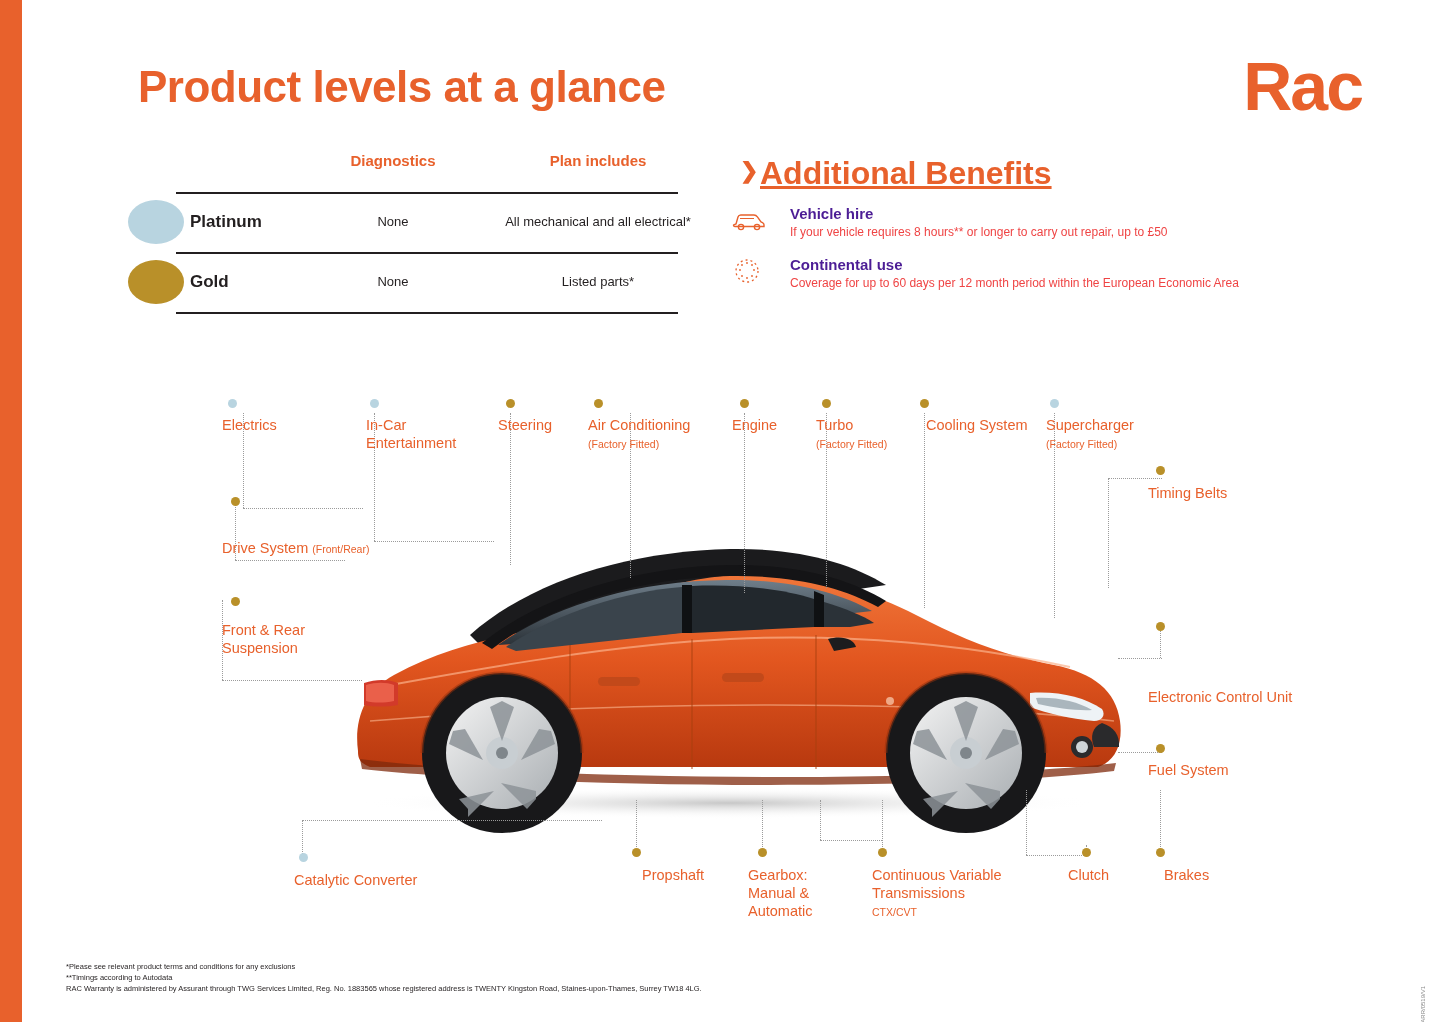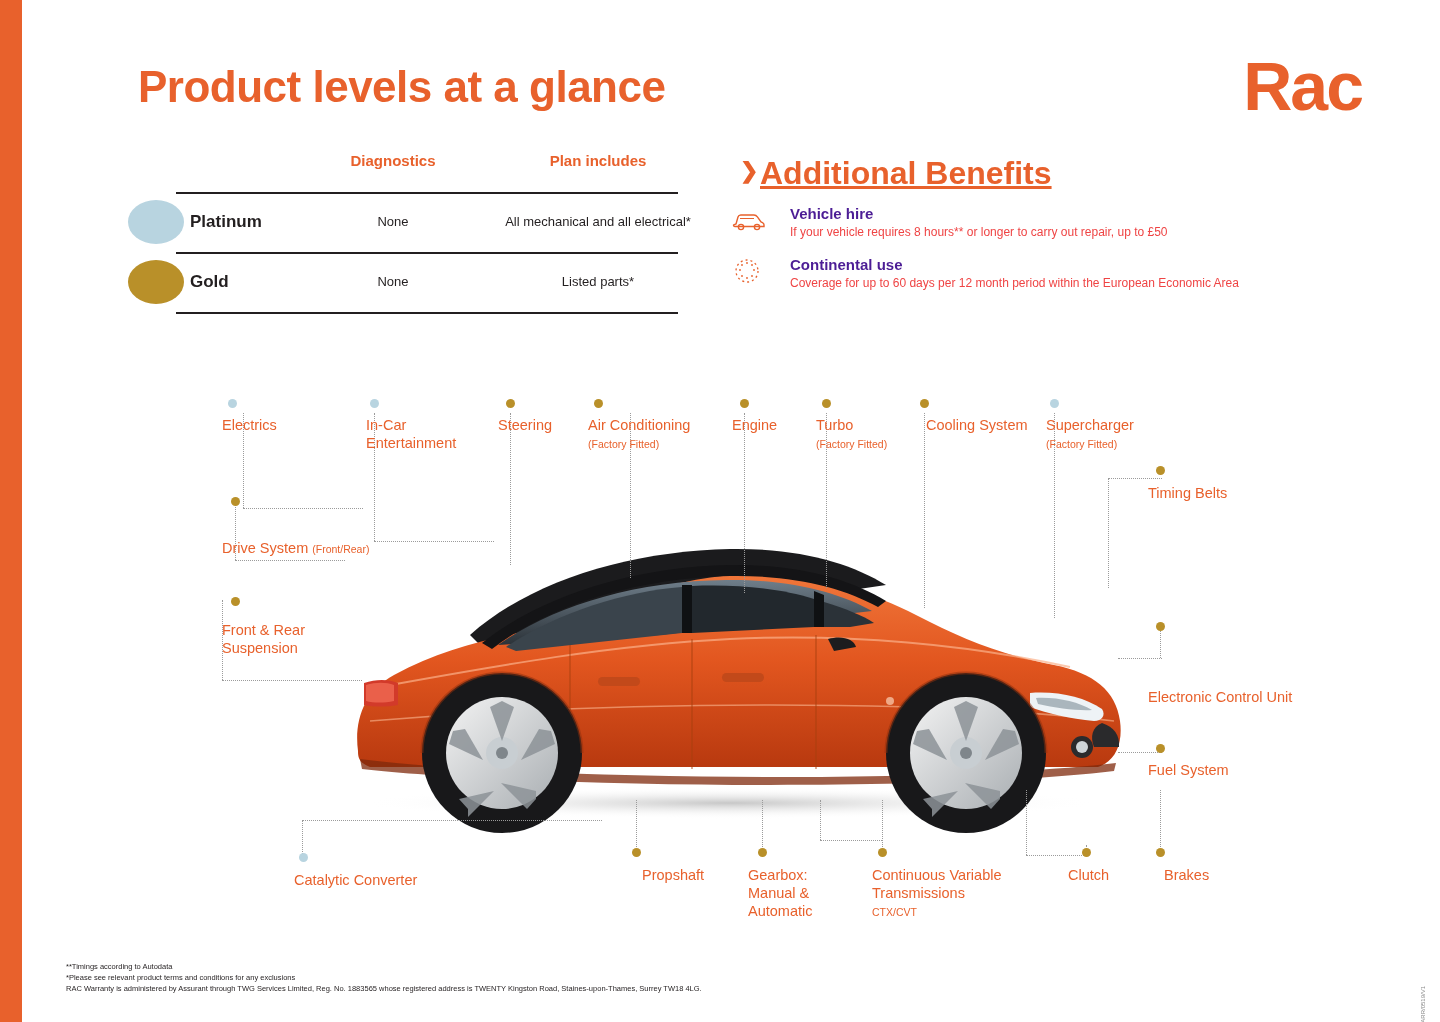--- a/index.html
+++ b/index.html
@@ -539,20 +539,20 @@
   <div class="cal" style="left:1068px; top:866px;">
     <span>Clutch</span>
   </div>
 
   <div class="bullet b-gold" style="left:1156px; top:848px;"></div>
   <div class="cal" style="left:1164px; top:866px;">
     <span>Brakes</span>
   </div>
 
   <div class="foot">
+    <div>*Please see relevant product terms and conditions for any exclusions</div>
     <div>**Timings according to Autodata</div>
-    <div>*Please see relevant product terms and conditions for any exclusions</div>
     <div>RAC Warranty is administered by Assurant through TWG Services Limited, Reg. No. 1883565 whose registered address is TWENTY Kingston Road, Staines-upon-Thames, Surrey TW18 4LG.</div>
   </div>
 
   <div class="sidecode">WARR/0519/V1</div>
 
 </div>
 
 </body></html>

